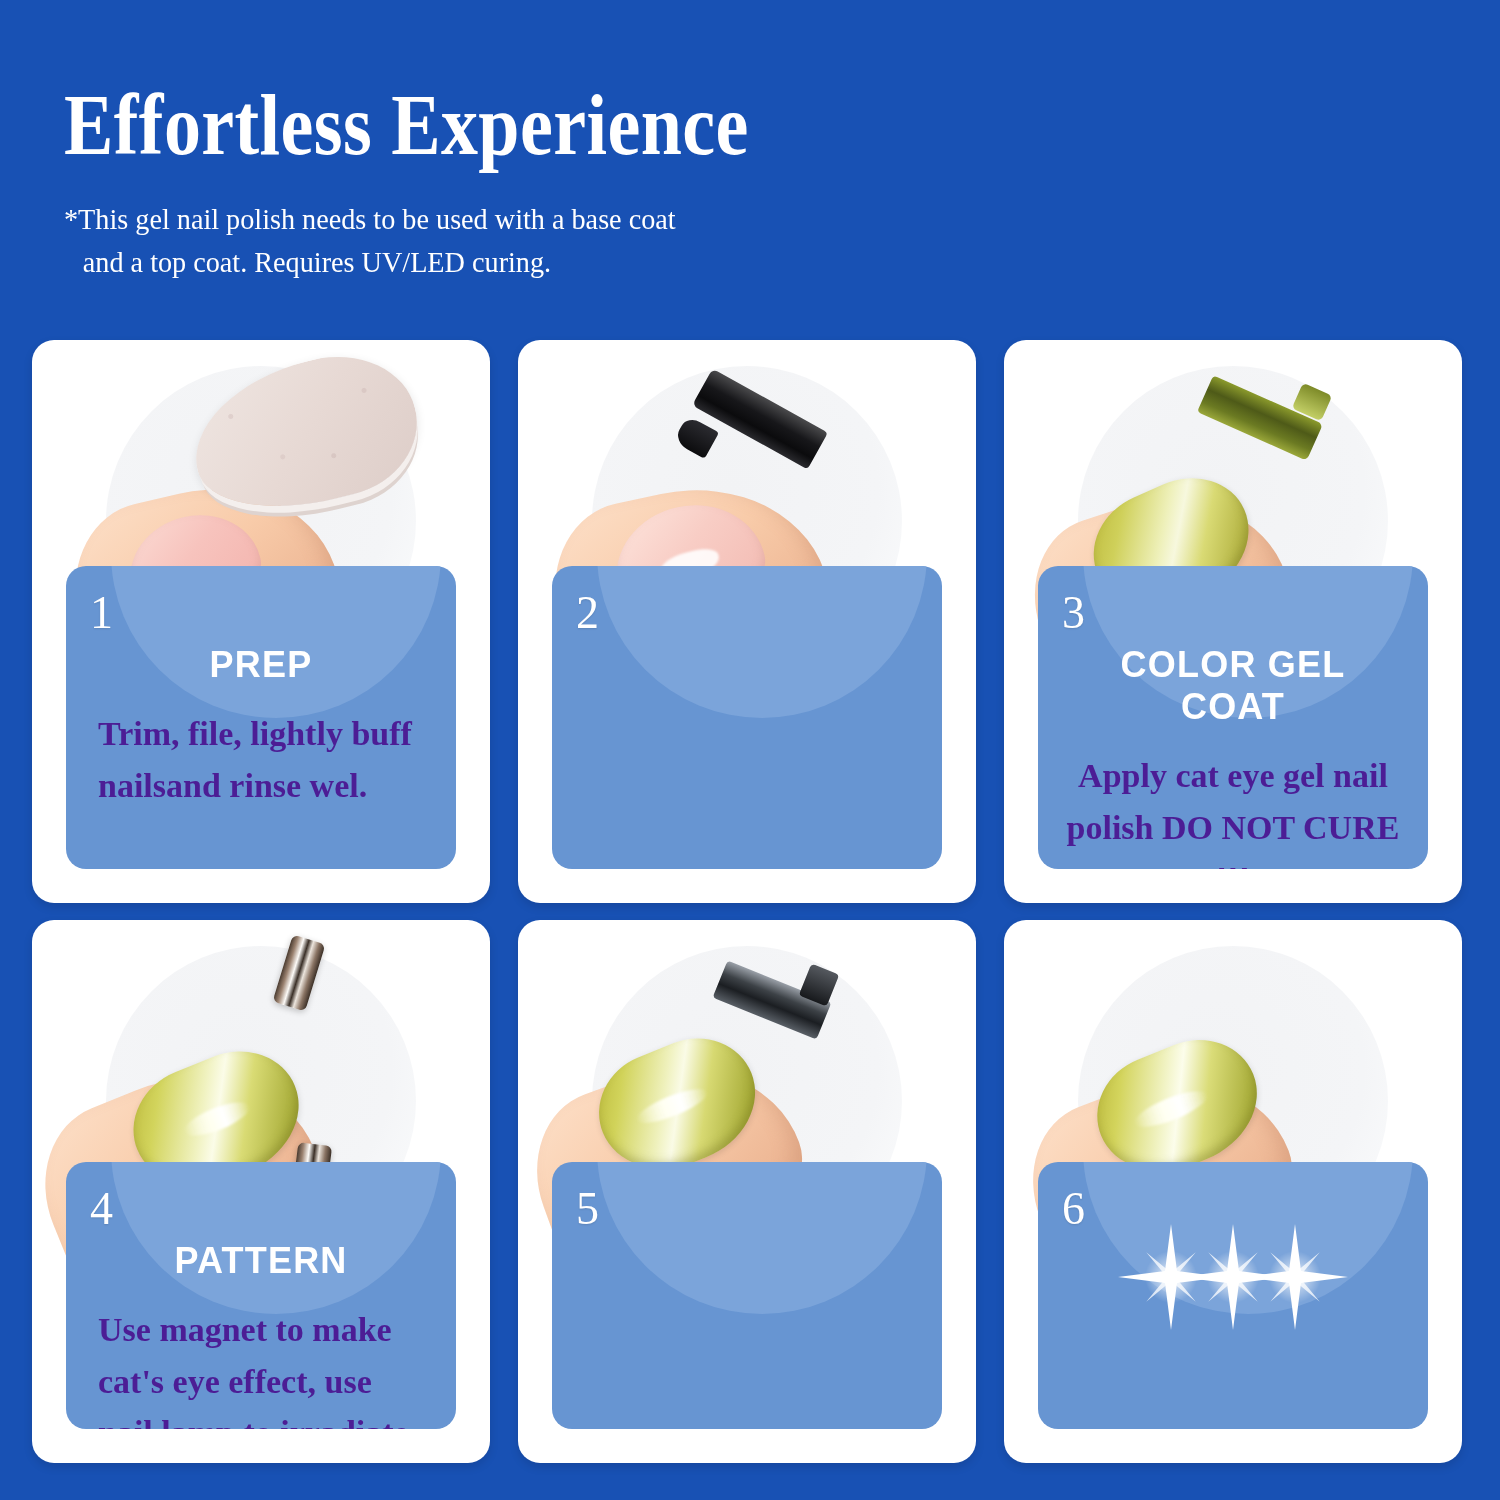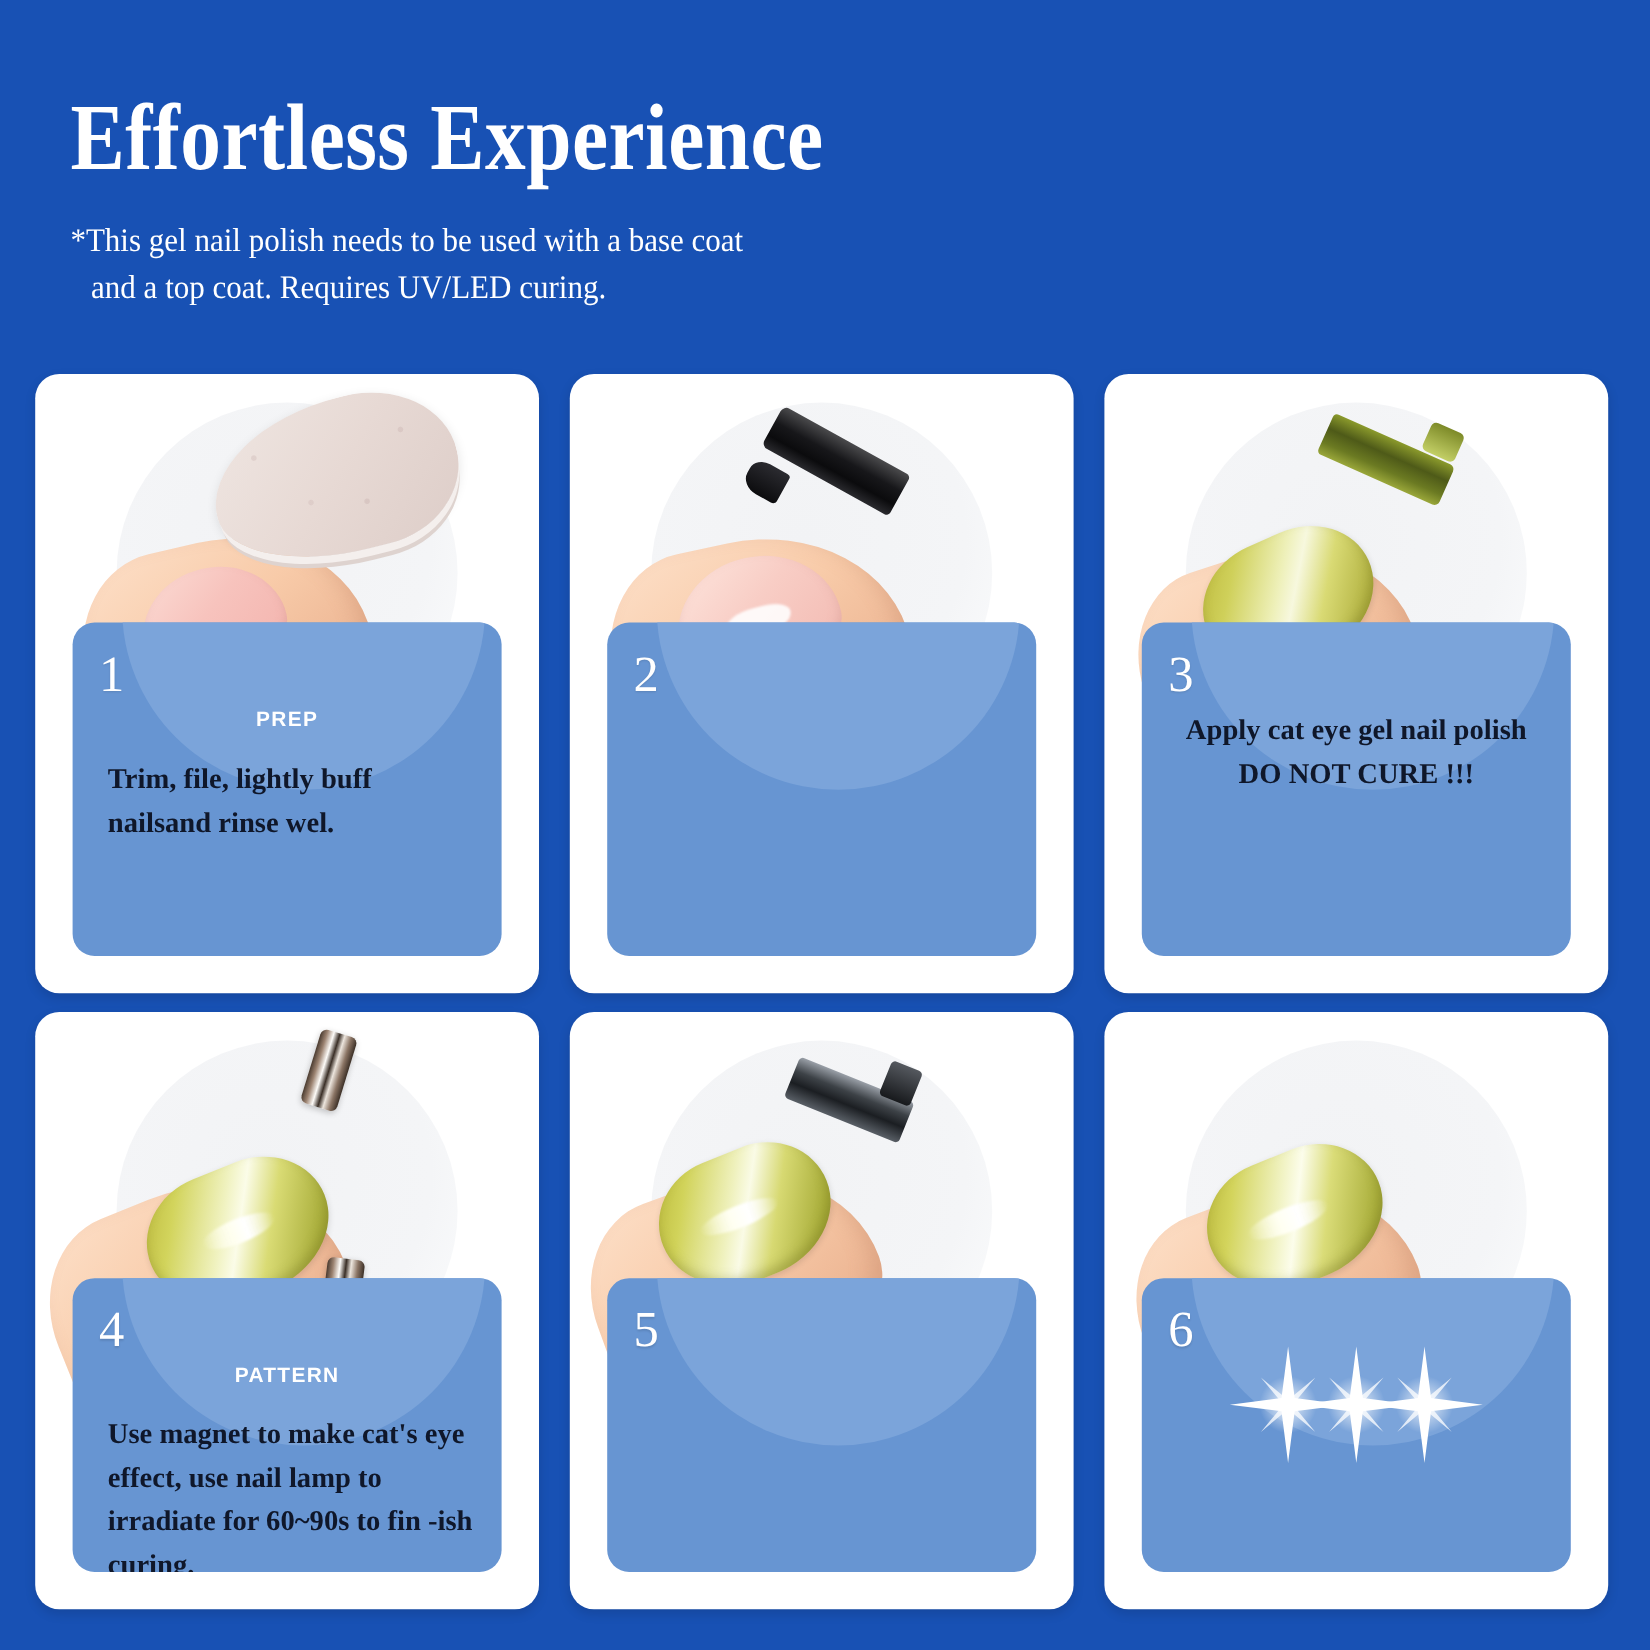--- a/index.html
+++ b/index.html
@@ -103,31 +103,31 @@
   .panel-body {
     position:absolute;
     left:0; right:0; top:78px;
     padding:0 26px;
     z-index:4;
     text-align:center;
   }
   .heading {
     font-family:"Liberation Sans", sans-serif;
     font-weight:700;
-    font-size:19px;
+    font-size:36px;
     letter-spacing:1.2px;
     color:#ffffff;
     margin-bottom:22px;
   }
   .desc {
     font-family:"Liberation Serif", serif;
     font-weight:700;
-    font-size:26px;
+    font-size:34px;
     line-height:1.52;
-    color:#0f172a;
+    color:#4c1d95;
   }
   .desc.left { text-align:left; padding-left:6px; }
   .desc.center { text-align:center; }
 
   
   .sparkles {
     position:relative;
     height:74px;
     margin-bottom:6px;
   }
@@ -384,20 +384,21 @@
     <div class="photo">
       <div class="finger c3-finger"></div>
       <div class="c3-nail"></div>
       <div class="c3-brush"></div>
       <div class="c3-brushcap"></div>
     </div>
     <div class="panel">
       <div class="panel-halo"></div>
       <div class="num">3</div>
       <div class="panel-body">
+        <div class="heading">COLOR GEL COAT</div>
         <div class="desc center">Apply cat eye gel nail polish DO NOT CURE !!!</div>
       </div>
     </div>
   </div>
 
   <div class="card row2">
     <div class="halo"></div>
     <div class="photo">
       <div class="magnet c4-m1"></div>
       <div class="finger c4-finger"></div>

